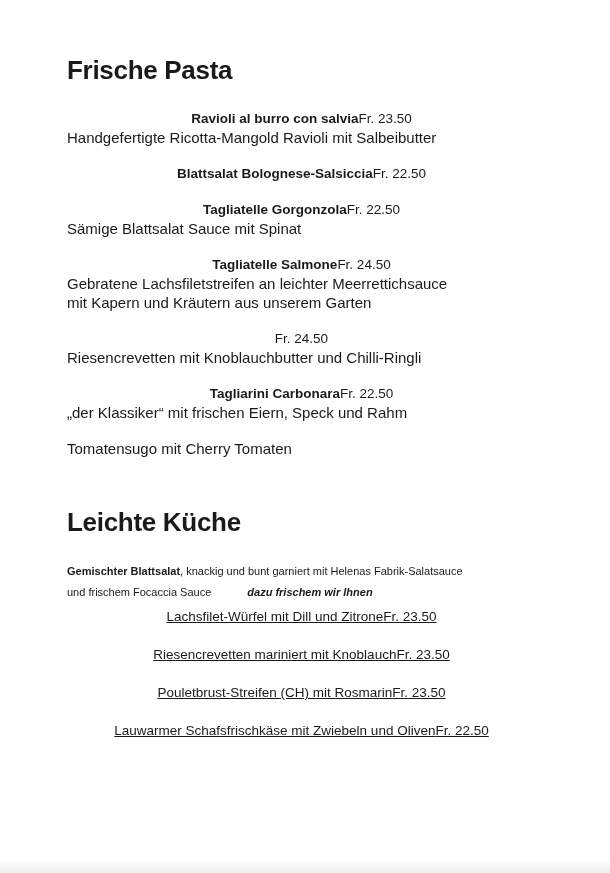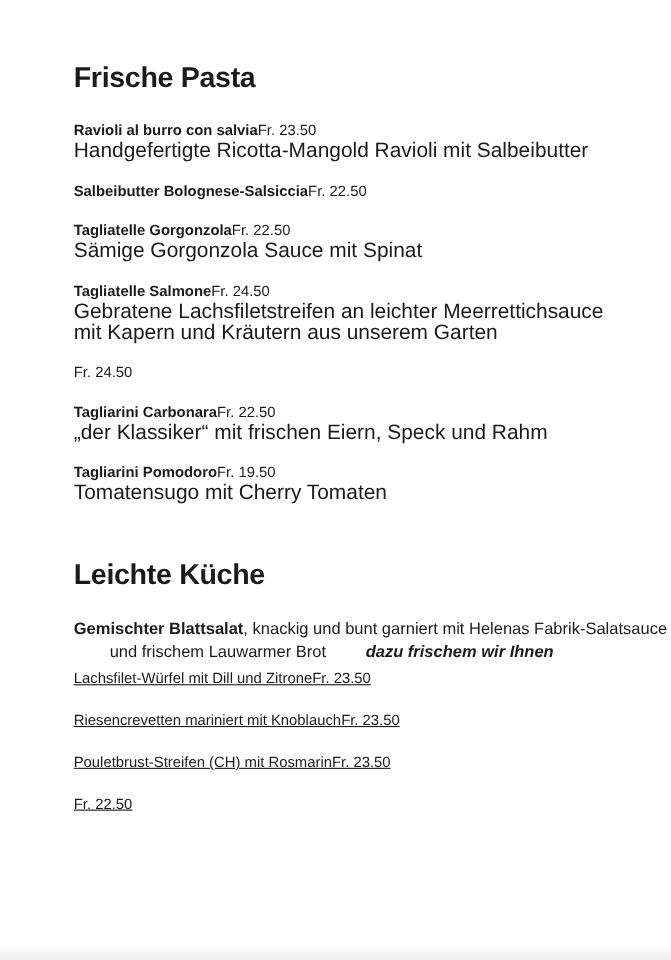--- a/index.html
+++ b/index.html
@@ -27,33 +27,32 @@
     font-size: 26px;
     line-height: 30px;
     font-weight: bold;
     letter-spacing: -0.3px;
   }
   .sec1 h1.section-title { margin-bottom: 24px; }
   .sec2 h1.section-title { margin-top: 49px; margin-bottom: 24px; }
   .items { }
   .item { margin-bottom: 17px; font-size: 13.5px; line-height: 19px; }
   .item:last-child { margin-bottom: 0; }
-  .row { display: flex; justify-content: flex-start; align-items: baseline; }
+  .row { display: flex; justify-content: center; align-items: baseline; }
   .name { white-space: nowrap; }
   .bold { font-weight: bold; }
   .italic { font-style: italic; }
   .price { white-space: nowrap; }
-  .desc { font-size: 19px; line-height: 19px; }
+  .desc { font-size: 15px; line-height: 19px; }
   .desc span { display: block; white-space: nowrap; }
   .intro {
     margin: 0;
-    font-size: 15px;
+    font-size: 11px;
     line-height: 21px;
     white-space: nowrap;
-    text-align: center;
   }
   .tab-space { display: inline-block; width: 36px; }
   .items.simple { margin-top: 4px; text-decoration: underline; }
   .items.simple .item { margin-bottom: 19px; }
   .footnote {
     margin: 9px 0 0 0;
     font-size: 12.5px;
     line-height: 17px;
   }
 </style>
@@ -69,72 +68,71 @@
           <div class="row">
             <span class="name bold">Ravioli al burro con salvia</span>
             <span class="price">Fr. 23.50</span>
           </div>
           <div class="desc">
             <span>Handgefertigte Ricotta-Mangold Ravioli mit Salbeibutter</span>
           </div>
         </div>
         <div class="item">
           <div class="row">
-            <span class="name bold">Salbeibutter Bolognese-Salsiccia</span>
+            <span class="name bold">Blattsalat Bolognese-Salsiccia</span>
             <span class="price">Fr. 22.50</span>
           </div>
         </div>
         <div class="item">
           <div class="row">
             <span class="name bold">Tagliatelle Gorgonzola</span>
             <span class="price">Fr. 22.50</span>
           </div>
           <div class="desc">
-            <span>Sämige Gorgonzola Sauce mit Spinat</span>
+            <span>Sämige Blattsalat Sauce mit Spinat</span>
           </div>
         </div>
         <div class="item">
           <div class="row">
             <span class="name bold">Tagliatelle Salmone</span>
             <span class="price">Fr. 24.50</span>
           </div>
           <div class="desc">
             <span>Gebratene Lachsfiletstreifen an leichter Meerrettichsauce</span>
             <span>mit Kapern und Kräutern aus unserem Garten</span>
           </div>
         </div>
         <div class="item">
           <div class="row">
             <span class="price">Fr. 24.50</span>
           </div>
+          <div class="desc">
+            <span>Riesencrevetten mit Knoblauchbutter und Chilli-Ringli</span>
+          </div>
         </div>
         <div class="item">
           <div class="row">
             <span class="name bold">Tagliarini Carbonara</span>
             <span class="price">Fr. 22.50</span>
           </div>
           <div class="desc">
             <span>„der Klassiker“ mit frischen Eiern, Speck und Rahm</span>
           </div>
         </div>
         <div class="item">
-          <div class="row">
-            <span class="name bold">Tagliarini Pomodoro</span>
-            <span class="price">Fr. 19.50</span>
-          </div>
           <div class="desc">
             <span>Tomatensugo mit Cherry Tomaten</span>
           </div>
         </div>
       </div>
   </section>
 
   <section class="sec2">
     <h1 class="section-title">Leichte Küche</h1>
-    <p class="intro"><span class="bold">Gemischter Blattsalat</span><span>, knackig und bunt garniert mit Helenas Fabrik-Salatsauce</span><br><span>und frischem Lauwarmer Brot</span><span class="tab-space"></span><span class="bold italic">dazu frischem wir Ihnen</span></p>
+    <p class="intro"><span class="bold">Gemischter Blattsalat</span><span>, knackig und bunt garniert mit Helenas Fabrik-Salatsauce</span><br><span>und frischem Focaccia Sauce</span><span class="tab-space"></span><span class="bold italic">dazu frischem wir Ihnen</span></p>
     <div class="items simple">
         <div class="item">
           <div class="row">
             <span class="name">Lachsfilet-Würfel mit Dill und Zitrone</span>
             <span class="price">Fr. 23.50</span>
           </div>
         </div>
         <div class="item">
           <div class="row">
             <span class="name">Riesencrevetten mariniert mit Knoblauch</span>
@@ -142,19 +140,20 @@
           </div>
         </div>
         <div class="item">
           <div class="row">
             <span class="name">Pouletbrust-Streifen (CH) mit Rosmarin</span>
             <span class="price">Fr. 23.50</span>
           </div>
         </div>
         <div class="item">
           <div class="row">
+            <span class="name">Lauwarmer Schafsfrischkäse mit Zwiebeln und Oliven</span>
             <span class="price">Fr. 22.50</span>
           </div>
         </div>
       </div>
   </section>
 
 </div>
 
 </body></html>

